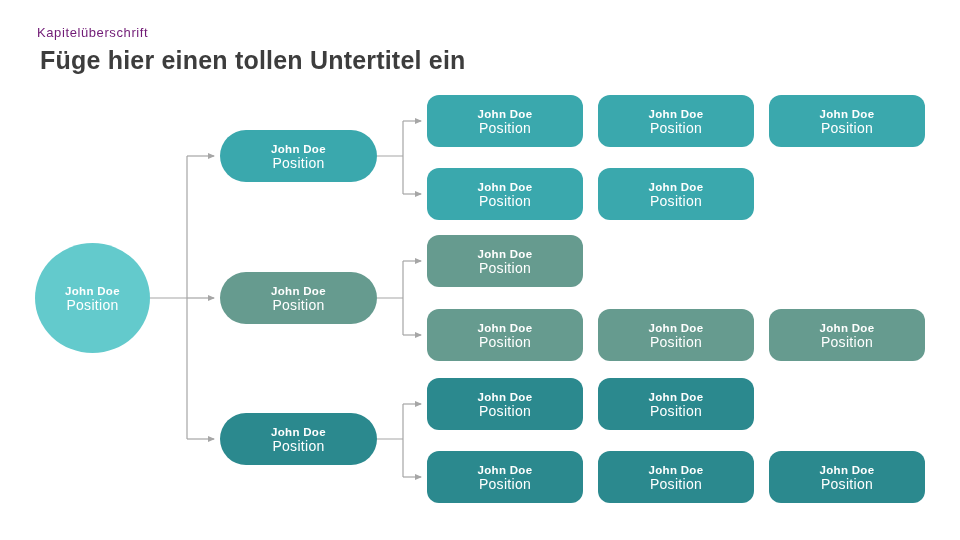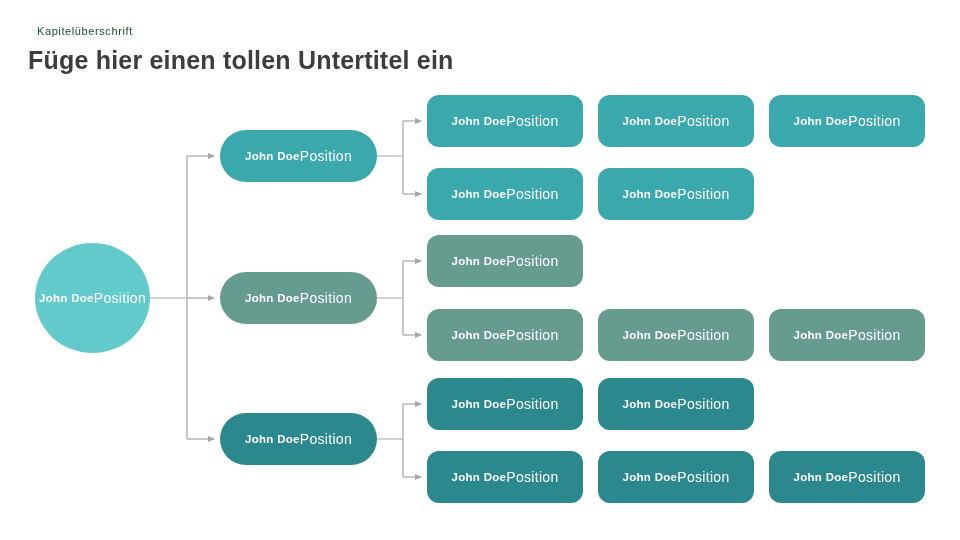--- a/index.html
+++ b/index.html
@@ -2,30 +2,30 @@
 <html><head>
 <meta charset="utf-8">
 <style>
   html,body{margin:0;padding:0;}
   body{
     width:960px;height:540px;position:relative;overflow:hidden;
     background:#ffffff;font-family:"Liberation Sans", sans-serif;
   }
   .kicker{
     position:absolute;left:37px;top:25px;
-    font-size:11px;letter-spacing:0.6px;color:#14532d;
+    font-size:13px;letter-spacing:0.6px;color:#701a75;
   }
   .title{
-    position:absolute;left:28px;top:46px;
+    position:absolute;left:40px;top:46px;
     font-size:25px;font-weight:700;color:#3d3d3d;letter-spacing:0.2px;
   }
   .connectors{position:absolute;left:0;top:0;z-index:0;}
   .node{
     position:absolute;z-index:1;
-    display:flex;flex-direction:row;align-items:center;justify-content:center;
+    display:flex;flex-direction:column;align-items:center;justify-content:center;
     color:#ffffff;text-align:center;
   }
   .nm{font-weight:700;font-size:11.5px;line-height:14px;letter-spacing:0.3px;}
   .ps{font-size:14px;line-height:14px;letter-spacing:0.3px;}
   .root-circle{left:35px;top:243px;width:115px;height:110px;border-radius:50%;}
   .pill{left:220px;width:157px;height:52px;border-radius:26px;}
   .box{width:156px;height:52px;border-radius:12px;}
   .g0{background:#63CACC;}
   .g1{background:#3AA8AD;}
   .g2{background:#669B8F;}

